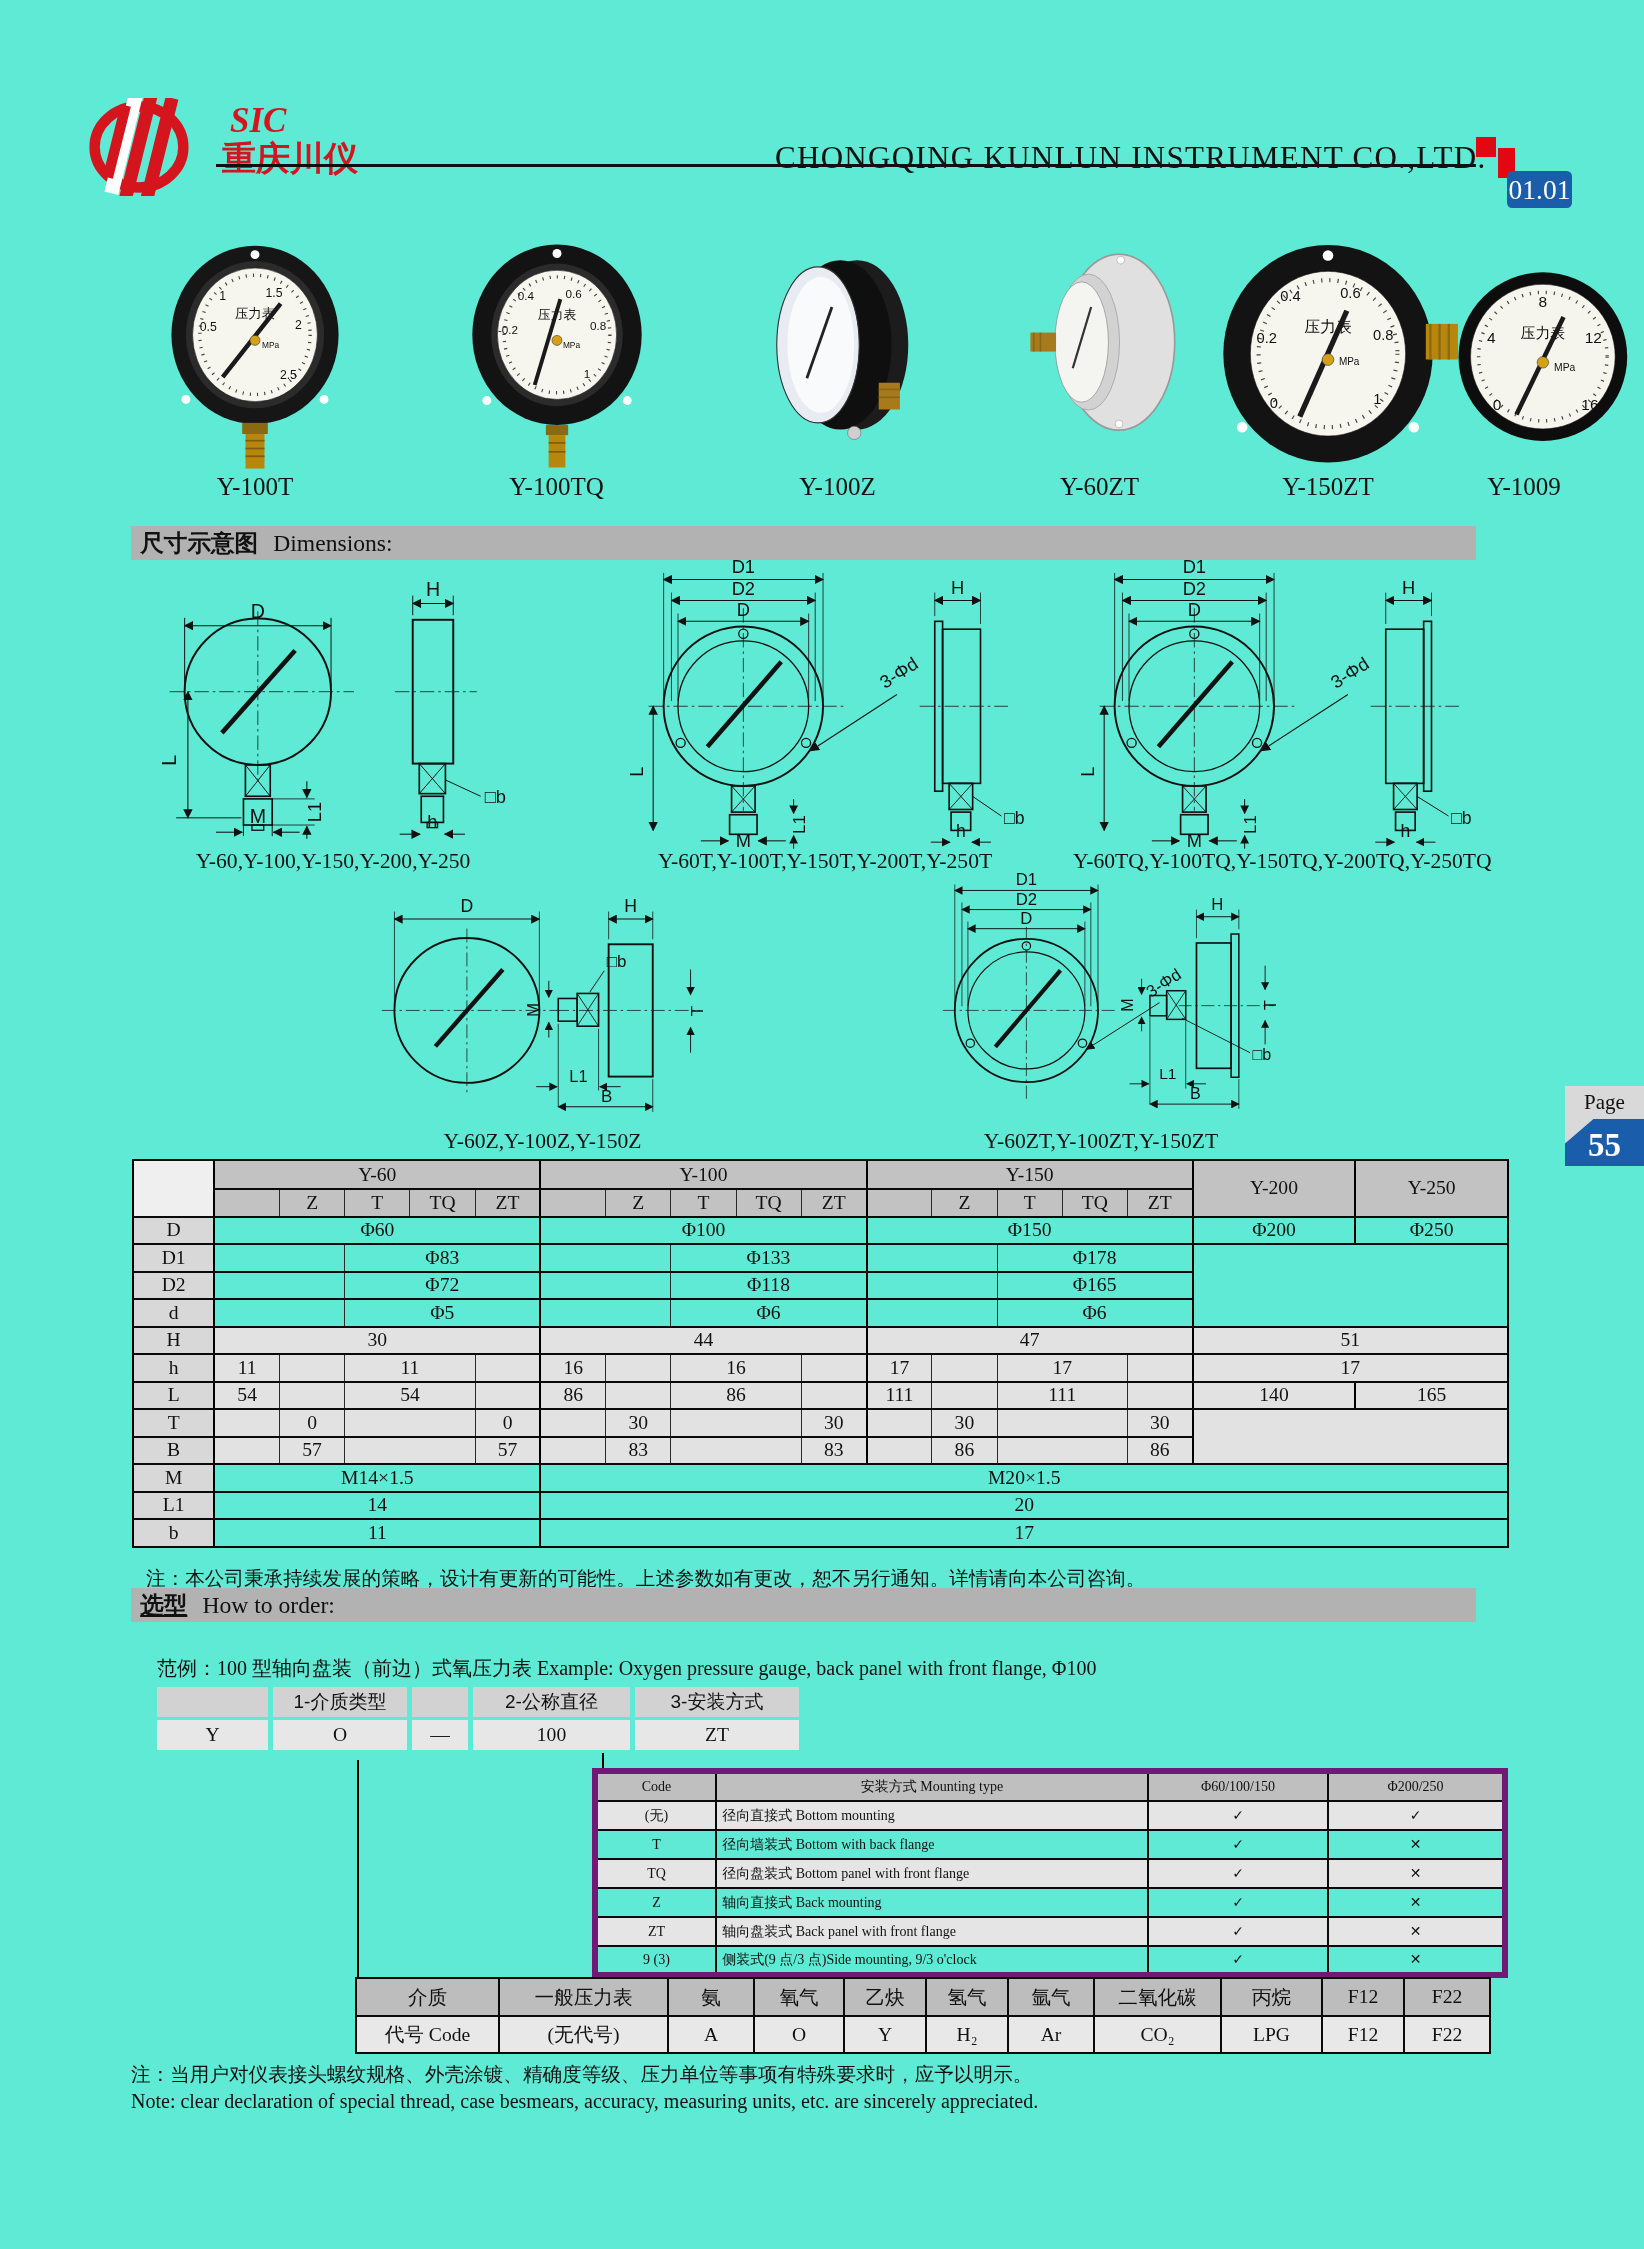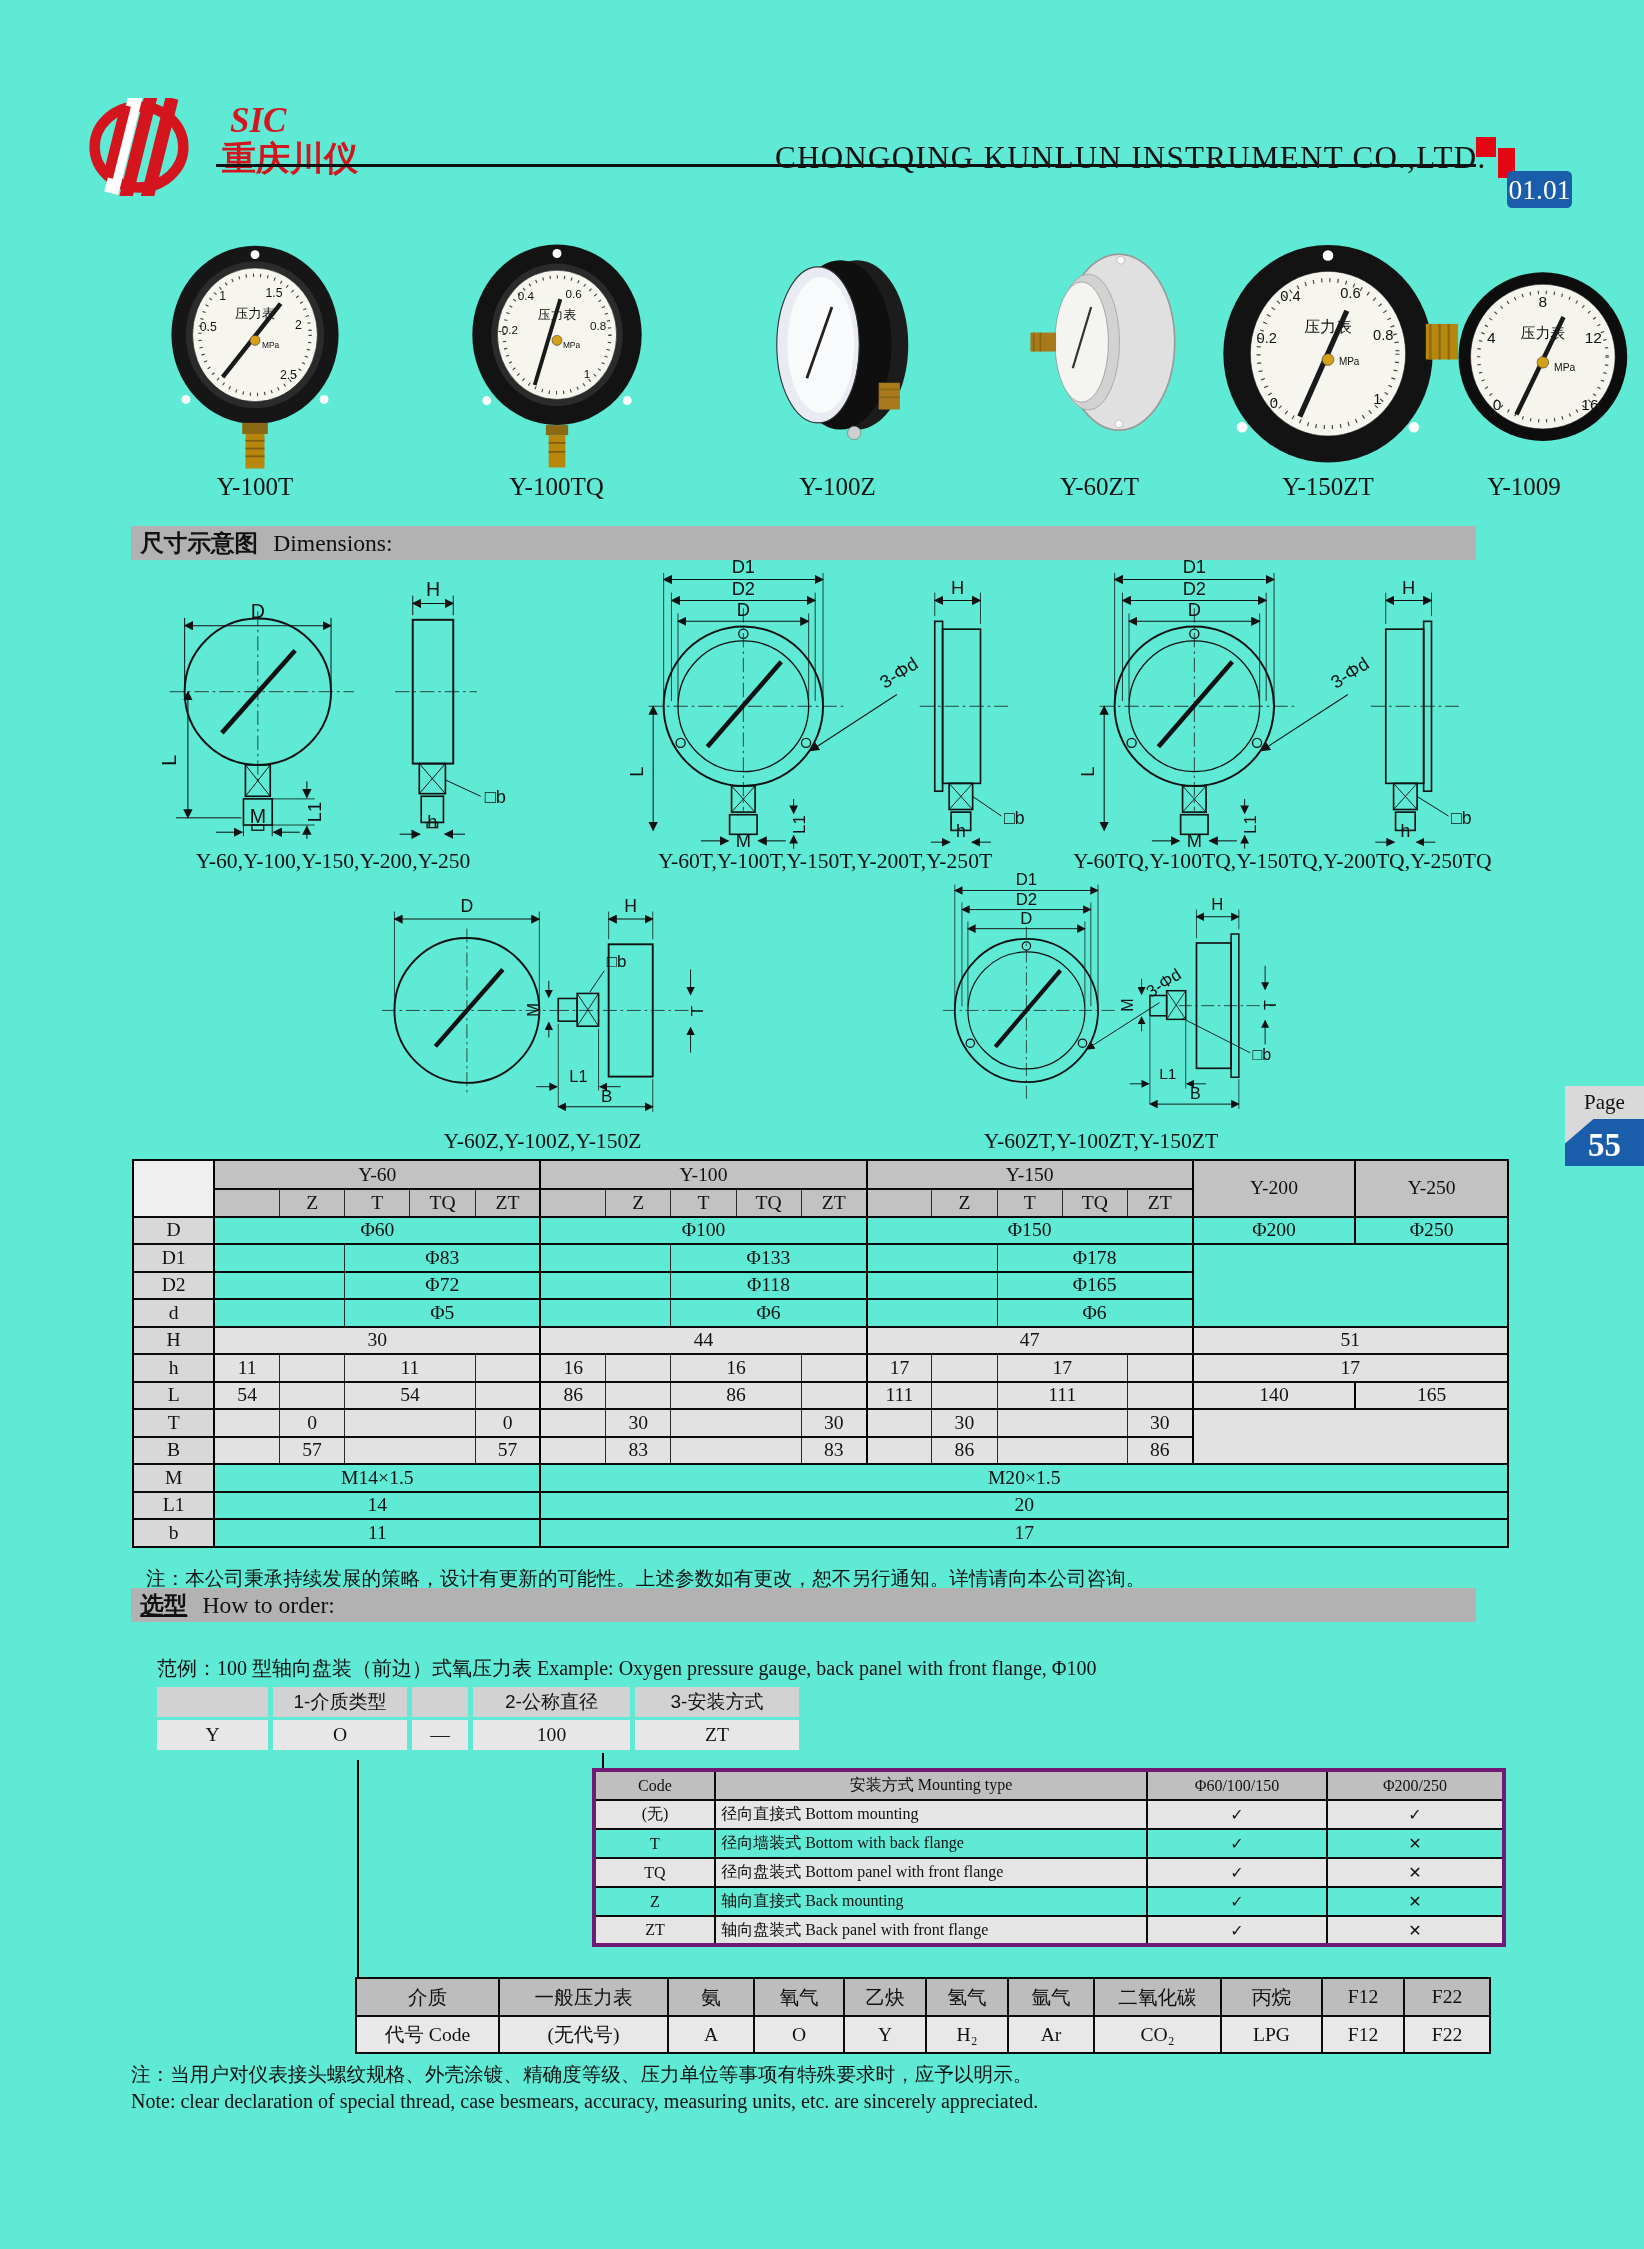--- a/index.html
+++ b/index.html
@@ -35,21 +35,21 @@
   table.dim td.lab{background:#d8d8d8;}
   table.dim td.sh{background:#e2e2e2;}
   table.dim td.corner{background:#efefef;}
   .note{font-size:19.6px;white-space:nowrap;}
   
   table.order{border-collapse:separate;border-spacing:5.2px 3.3px;font-size:19.6px;}
   table.order td{text-align:center;height:30px;padding:0 3.9px;}
   table.order tr.h td{background:#d2d2d2;font-family:"Liberation Sans",sans-serif;font-size:19px;}
   table.order tr.v td{background:#e7e7e7;}
   
-  table.mount{border-collapse:collapse;border:4px solid #701a75;font-size:16px;table-layout:fixed;width:909px;padding-left:28px;}
+  table.mount{border-collapse:collapse;border:6px solid #701a75;font-size:14px;table-layout:fixed;width:909px;padding-left:28px;}
   table.mount td{border:2px solid #0a0a0a;text-align:center;vertical-align:middle;padding:0 5.2px;white-space:nowrap;overflow:hidden;}
   table.mount tr.h td{background:#bfbfbf;}
   table.mount tr.odd td{background:#e5e5e5;}
   table.mount td.type{text-align:left;}
   
   table.med{border-collapse:collapse;border:2px solid #000;font-size:19.6px;table-layout:fixed;width:1136px;}
   table.med td{border:2px solid #0a0a0a;text-align:center;vertical-align:middle;padding:0;white-space:nowrap;overflow:hidden;}
   table.med tr.h td{background:#bdbdbd;}
   table.med tr.v td{background:#e8e8e8;}
   .connector{background:#000;width:2px;}
@@ -736,20 +736,26 @@
           <td class="type">轴向直接式 Back mounting</td>
       <td>✓</td>
           <td>✕</td>
     </tr>
     <tr class="odd" style="height:29px;">
       <td>ZT</td>
           <td class="type">轴向盘装式 Back panel with front flange</td>
       <td>✓</td>
           <td>✕</td>
     </tr>
+    <tr style="height:29px;">
+      <td>9 (3)</td>
+          <td class="type">侧装式(9 点/3 点)Side mounting, 9/3 o'clock</td>
+      <td>✓</td>
+          <td>✕</td>
+    </tr>
   </tbody>
     </table>
 
   <table class="med abs" style="left:355px;top:1977px;">
     <colgroup>
       <col style="width:143px;">
         <col style="width:169px;">
         <col style="width:86px;">
         <col style="width:90px;">
       <col style="width:82px;">

